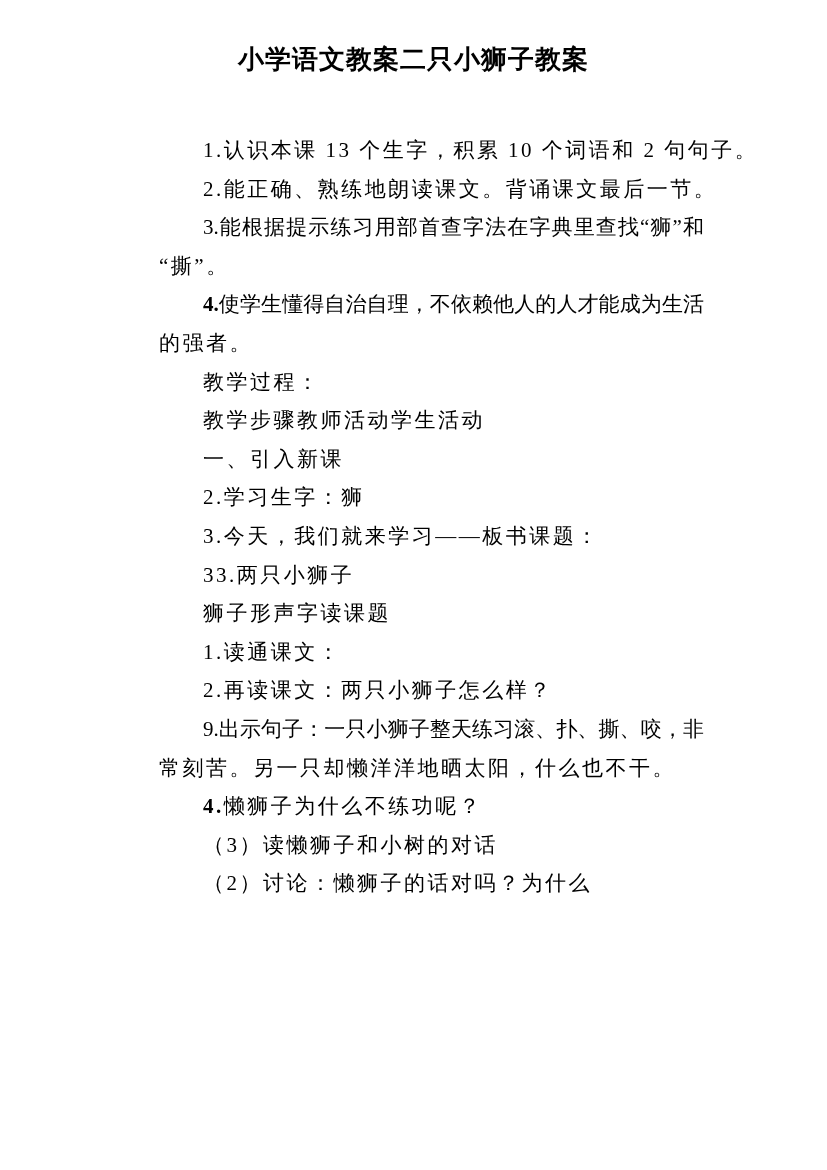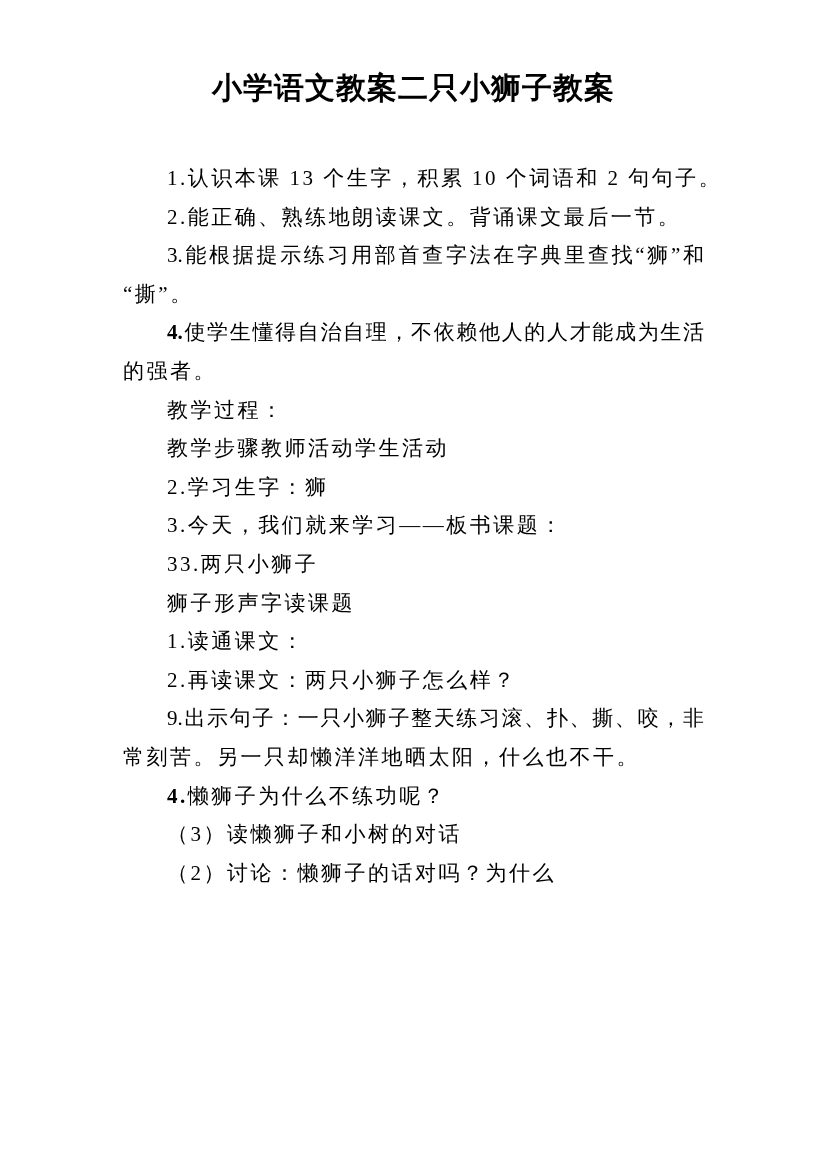--- a/index.html
+++ b/index.html
@@ -14,30 +14,31 @@
     margin: 0 auto;
     background: #ffffff;
     box-sizing: border-box;
     padding: 0 123px;
     overflow: hidden;
     font-family: "Liberation Serif", "DejaVu Serif", serif;
     color: #000000;
   }
   .doc-title {
     margin: 0;
-    padding-top: 67px;
-    font-size: 30px;
+    padding-top: 39px;
+    font-size: 26px;
     line-height: 42px;
     font-weight: 700;
     text-align: center;
     letter-spacing: 1px;
     white-space: nowrap;
   }
   .doc-body {
     padding-top: 50px;
+    margin-left: 36px;
   }
   .line {
     font-size: 21px;
     line-height: 38.6px;
     letter-spacing: 2.5px;
     white-space: nowrap;
   }
   .line.indent {
     text-indent: 44px;
   }
@@ -72,20 +73,23 @@
         <div class="line indent fill"><b class="num">4.</b>使学生懂得自治自理，不依赖他人的人才能成为生活</div>
         <div class="line">的强者。</div>
       </div>
       <div>
         <div class="line indent">教学过程：</div>
       </div>
       <div>
         <div class="line indent">教学步骤教师活动学生活动</div>
       </div>
       <div>
+        <div class="line indent">一、引入新课</div>
+      </div>
+      <div>
         <div class="line indent">2.学习生字：狮</div>
       </div>
       <div>
         <div class="line indent">3.今天，我们就来学习——板书课题：</div>
       </div>
       <div>
         <div class="line indent">33.两只小狮子</div>
       </div>
       <div>
         <div class="line indent">狮子形声字读课题</div>

